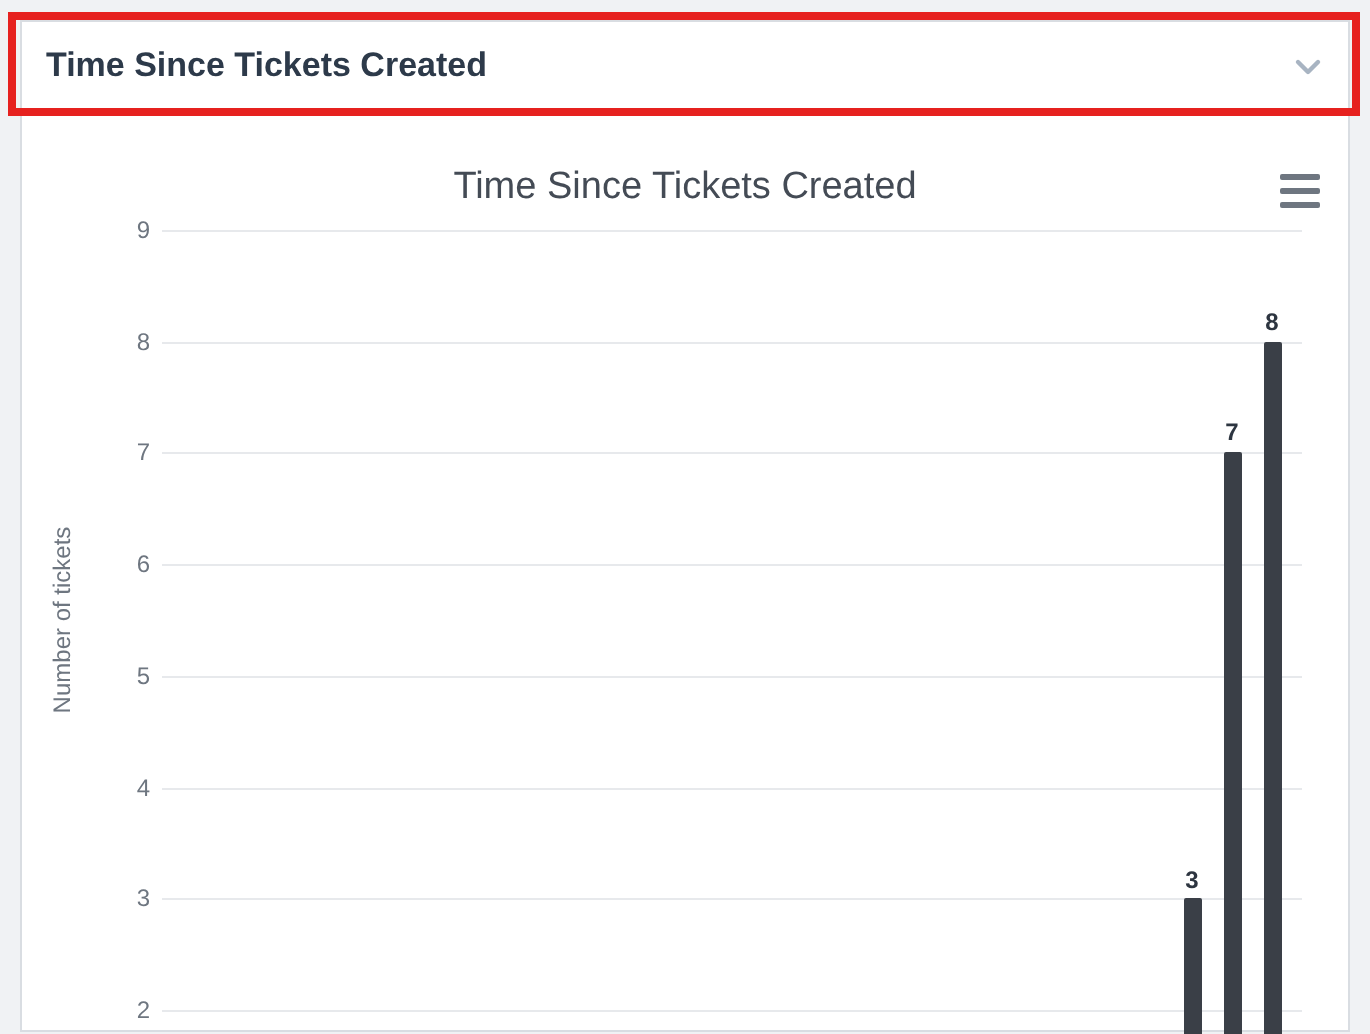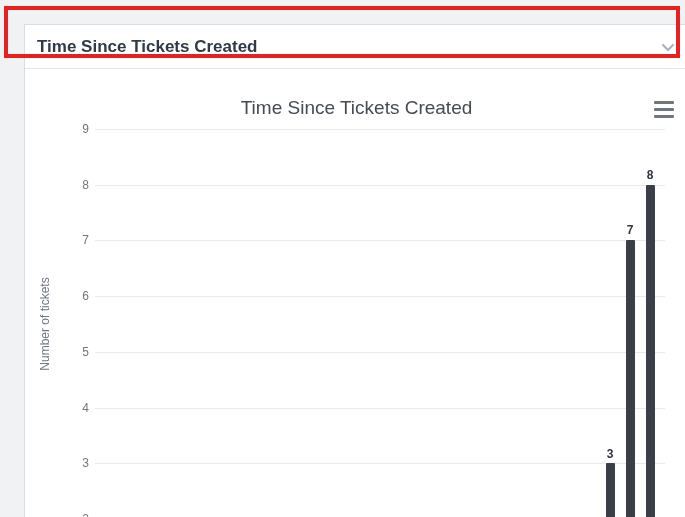--- a/index.html
+++ b/index.html
@@ -8,21 +8,21 @@
     width: 685px;
     height: 517px;
     background: #f0f2f4;
     font-family: "Segoe UI", "Helvetica Neue", Arial, sans-serif;
     overflow: hidden;
   }
   .page {
     position: relative;
     width: 685px;
     height: 421px;
-    padding: 24px;
+    padding: 10px;
     box-sizing: border-box;
   }
   .panel {
     width: 665px;
     background: #fff;
     border: 1px solid #d9dde2;
     box-sizing: border-box;
   }
   .panel-header {
     display: flex;

